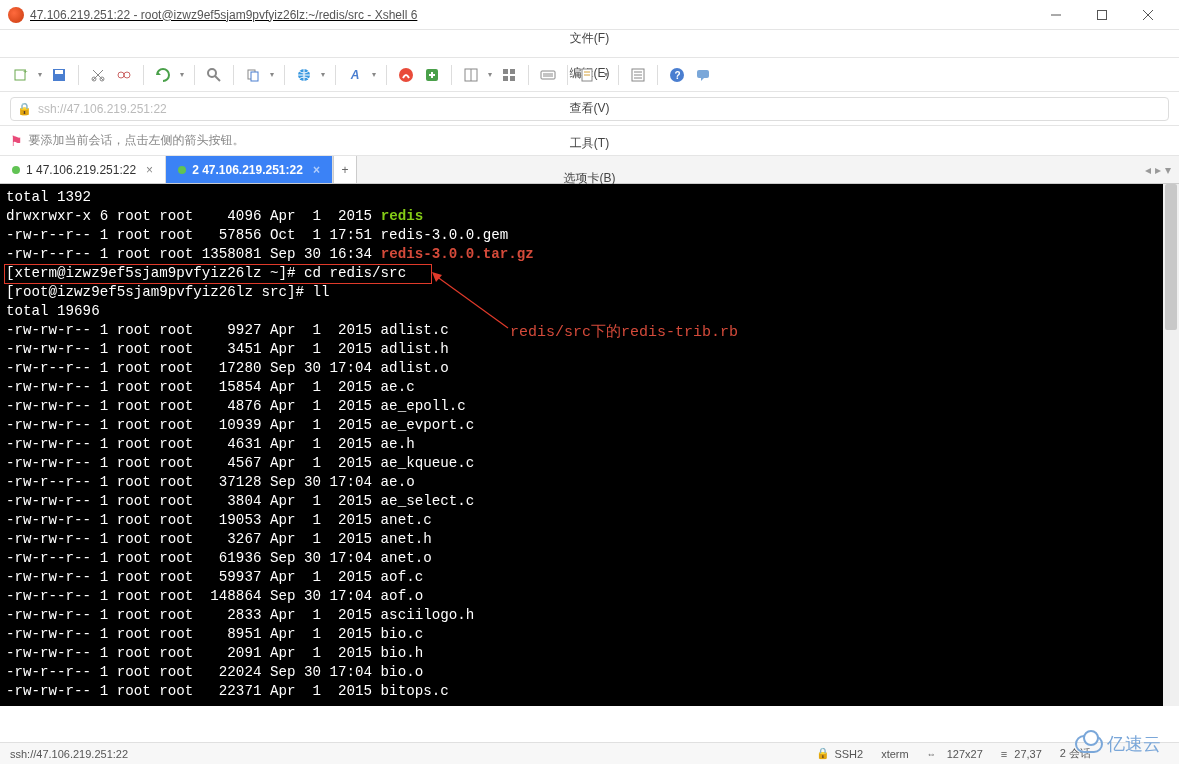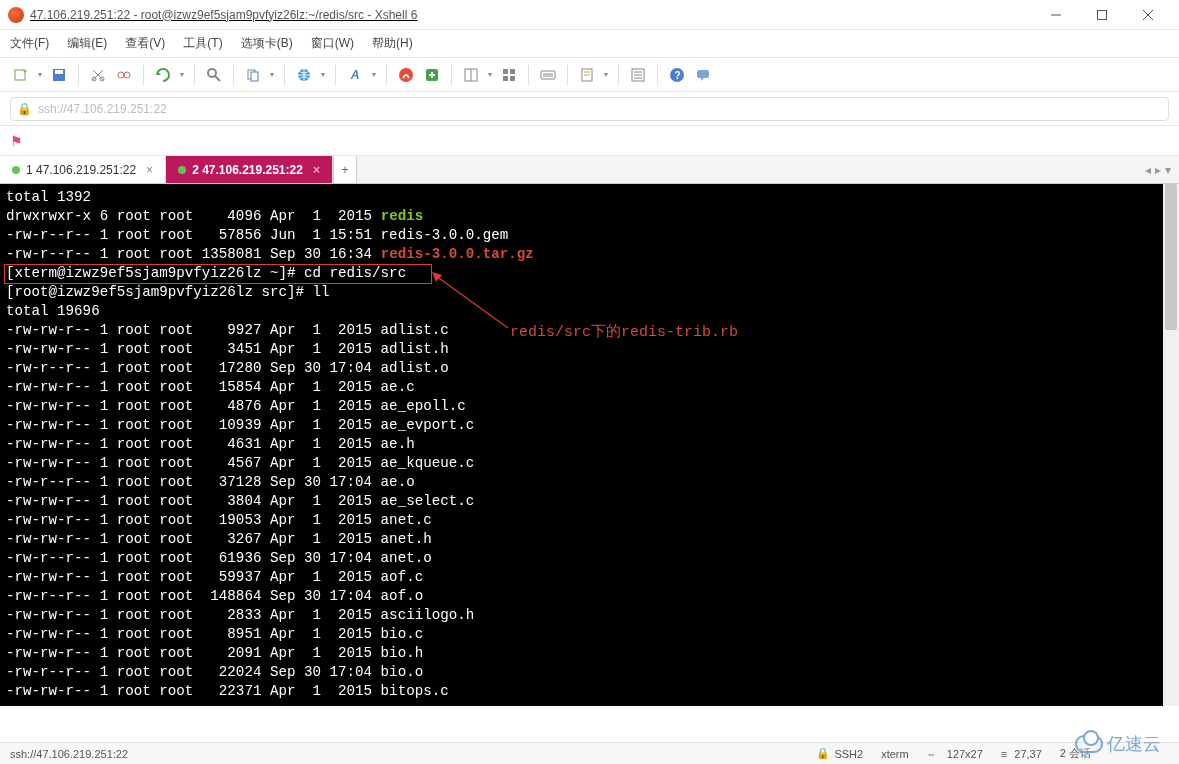--- a/index.html
+++ b/index.html
@@ -2,36 +2,36 @@
 <html><head>
 <meta charset="utf-8">
 <style>
   * { box-sizing: border-box; margin: 0; padding: 0; }
   body { font-family: "Microsoft YaHei", "Segoe UI", sans-serif; font-size: 12px; background: #fff; overflow: hidden; width: 1179px; height: 764px; position: relative; }
   .titlebar { height: 30px; background: #fff; border-bottom: 1px solid #e5e5e5; display: flex; align-items: center; padding: 0 8px; text-decoration: underline; }
   .titlebar .icon { width: 16px; height: 16px; background: radial-gradient(circle at 6px 6px,#ff6a3d,#c83b0f); border-radius: 50%; margin-right: 6px; }
   .titlebar .title { flex: 1; color: #555; font-size: 12px; }
   .winbtn { width: 46px; height: 30px; display: flex; align-items: center; justify-content: center; color: #555; }
   .winbtn svg { width: 10px; height: 10px; }
-  .menubar { height: 28px; display: flex; align-items: center; padding: 0 10px; border-bottom: 1px solid #e5e5e5; gap: 18px; color: #444; }
+  .menubar { height: 28px; display: flex; align-items: center; padding: 0 10px; border-bottom: 1px solid #e5e5e5; gap: 18px; color: #444; flex-direction: column; }
   .toolbar { height: 34px; display: flex; align-items: center; padding: 0 10px; border-bottom: 1px solid #e5e5e5; gap: 4px; }
   .tbtn { width: 22px; height: 22px; display: flex; align-items: center; justify-content: center; border-radius: 3px; color: #666; }
   .tbtn svg { width: 16px; height: 16px; }
   .tsep { width: 1px; height: 20px; background: #ddd; margin: 0 4px; }
   .tdrop { width: 8px; height: 22px; display: flex; align-items: center; justify-content: center; color: #888; font-size: 8px; }
   .addrbar { height: 34px; display: flex; align-items: center; padding: 0 10px; border-bottom: 1px solid #e5e5e5; }
   .addrbox { flex: 1; height: 24px; border: 1px solid #ddd; border-radius: 4px; display: flex; align-items: center; padding: 0 6px; color: #bbb; gap: 6px; }
   .lock { color: #d8bb5a; font-size: 12px; }
   .hintbar { height: 30px; display: flex; align-items: center; padding: 0 10px; border-bottom: 1px solid #e5e5e5; color: #888; gap: 6px; }
   .flag { color: #e94b79; font-size: 14px; }
   .tabs { height: 28px; display: flex; align-items: stretch; background: #f4f4f4; border-bottom: 1px solid #ccc; }
   .tab { display: flex; align-items: center; padding: 0 12px; gap: 6px; border-right: 1px solid #ddd; font-size: 12px; }
   .tab .dot { width: 8px; height: 8px; border-radius: 50%; background: #61c354; }
   .tab.inactive { background: #fff; color: #333; }
-  .tab.active { background: #be185d; color: #fff; font-weight: bold; }
+  .tab.active { background: #3b82f6; color: #fff; font-weight: bold; }
   .tab .close { color: inherit; opacity: .6; font-size: 12px; margin-left: 4px; }
   .addtab { width: 24px; display: flex; align-items: center; justify-content: center; border: 1px solid #ccc; border-top: none; border-bottom: none; background: #fff; color: #666; }
   .tabs-right { margin-left: auto; display: flex; align-items: center; padding: 0 8px; gap: 4px; color: #999; }
   .terminal-wrap { position: relative; height: 522px; }
   .terminal { background: #000; color: #fff; font-family: "Consolas","Courier New",monospace; font-size: 14.2px; line-height: 19px; height: 100%; width: 1163px; padding: 4px 6px; white-space: pre; overflow: hidden; }
   .terminal .blue { color: #84cc16; font-weight: bold; }
   .terminal .red  { color: #d44a3a; font-weight: bold; }
   .scrollbar { position: absolute; right: 0; top: 0; width: 16px; height: 100%; background: #f0f0f0; }
   .thumb { position: absolute; left: 2px; width: 12px; top: 0; height: 146px; background: #c8c8c8; border-radius: 2px; }
   .redbox { position: absolute; border: 1px solid #e03a2a; pointer-events: none; }
@@ -212,20 +212,21 @@
 
 <div class="addrbar">
   <div class="addrbox">
     <span class="lock">🔒</span>
     <span>ssh://47.106.219.251:22</span>
   </div>
 </div>
 
 <div class="hintbar">
   <span class="flag">⚑</span>
+  <span>要添加当前会话，点击左侧的箭头按钮。</span>
 </div>
 
 <div class="tabs">
   <div class="tab inactive">
     <span class="dot"></span>
     <span>1 47.106.219.251:22</span>
     <span class="close">×</span>
   </div>
   <div class="tab active">
     <span class="dot"></span>
@@ -236,21 +237,21 @@
   <div class="tabs-right">
     <span>◂</span>
     <span>▸</span>
     <span>▾</span>
   </div>
 </div>
 
 <div class="terminal-wrap">
 <div class="terminal"><span>total 1392</span>
 <span>drwxrwxr-x 6 root root    4096 Apr  1  2015 </span><span class="blue">redis</span>
-<span>-rw-r--r-- 1 root root   57856 Jun  1 15:51 redis-3.0.0.gem</span>
+<span>-rw-r--r-- 1 root root   57856 Oct  1 17:51 redis-3.0.0.gem</span>
 <span>-rw-r--r-- 1 root root 1358081 Sep 30 16:34 </span><span class="red">redis-3.0.0.tar.gz</span>
 <span>[xterm@izwz9ef5sjam9pvfyiz26lz ~]# cd redis/src</span>
 <span>[root@izwz9ef5sjam9pvfyiz26lz src]# ll</span>
 <span>total 19696</span>
 <span>-rw-rw-r-- 1 root root    9927 Apr  1  2015 adlist.c</span>
 <span>-rw-rw-r-- 1 root root    3451 Apr  1  2015 adlist.h</span>
 <span>-rw-r--r-- 1 root root   17280 Sep 30 17:04 adlist.o</span>
 <span>-rw-rw-r-- 1 root root   15854 Apr  1  2015 ae.c</span>
 <span>-rw-rw-r-- 1 root root    4876 Apr  1  2015 ae_epoll.c</span>
 <span>-rw-rw-r-- 1 root root   10939 Apr  1  2015 ae_evport.c</span>

